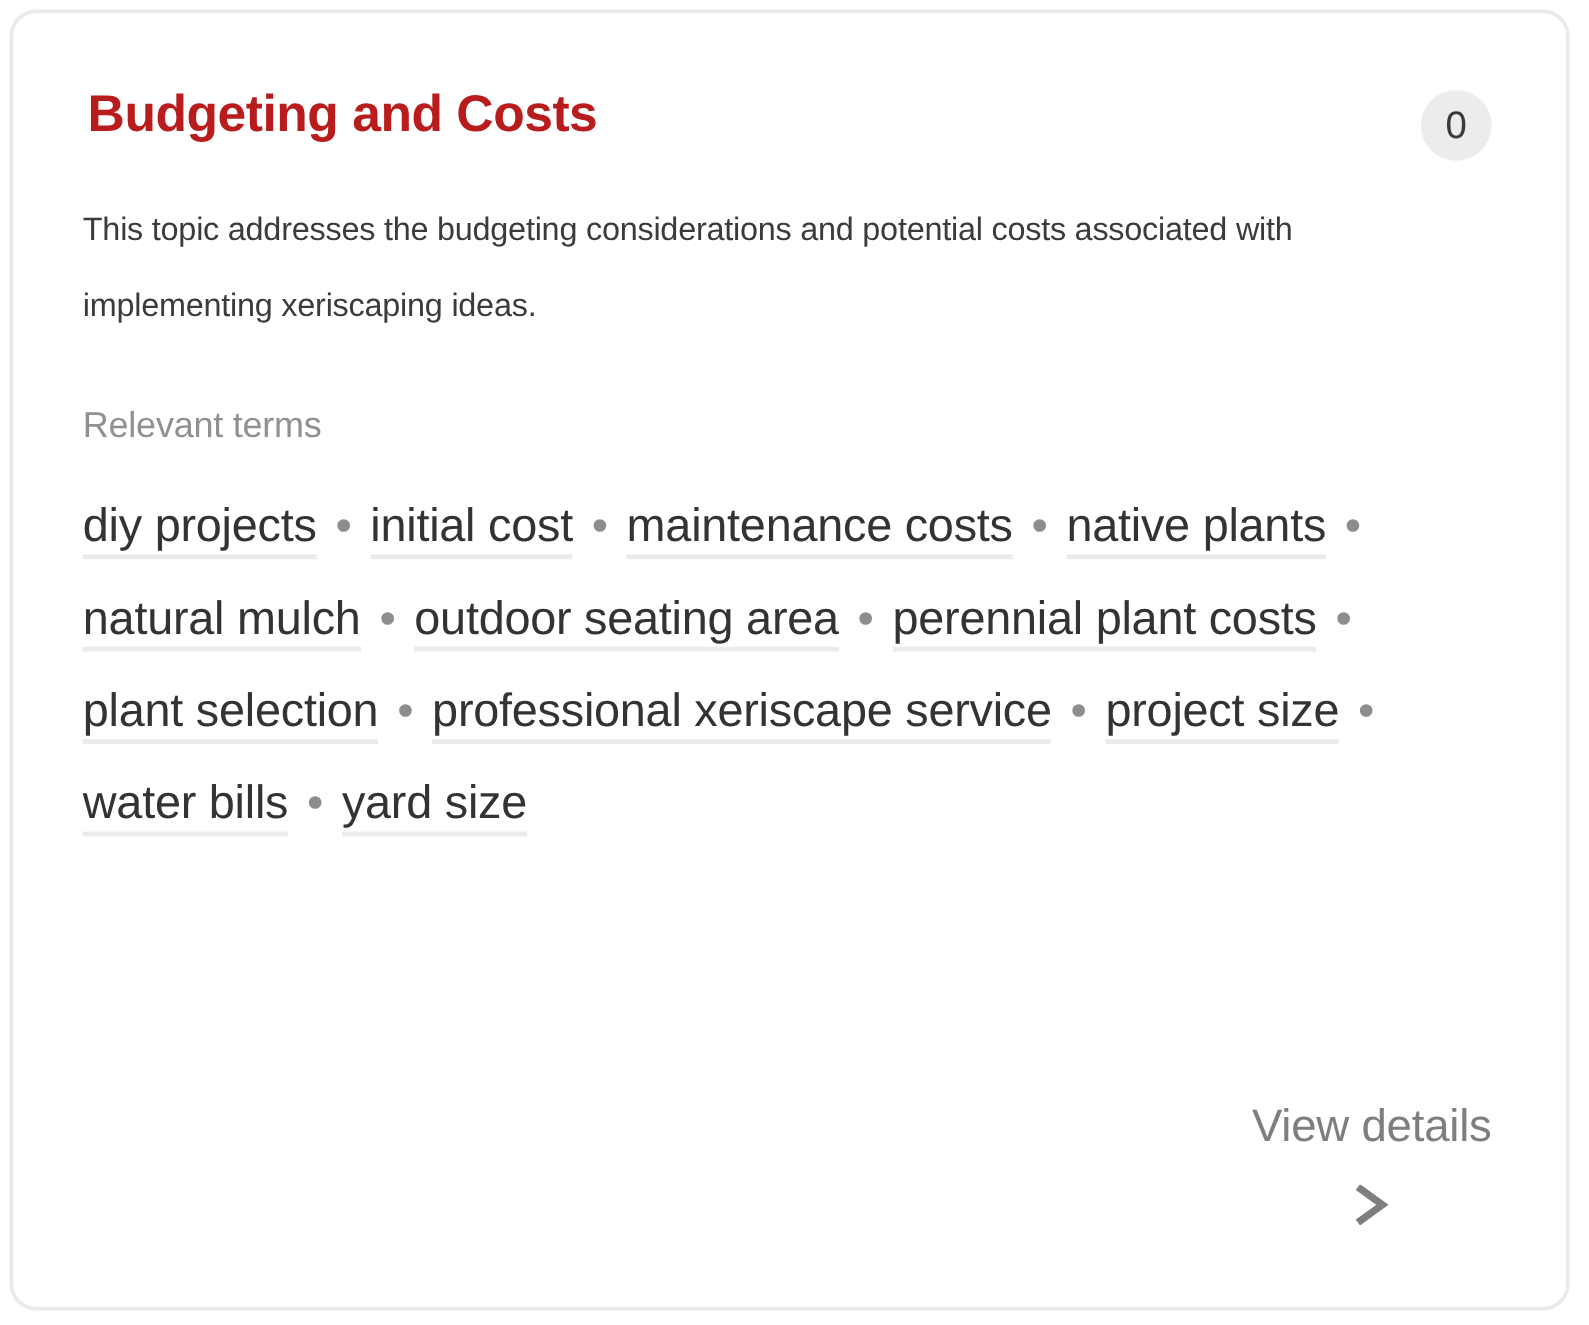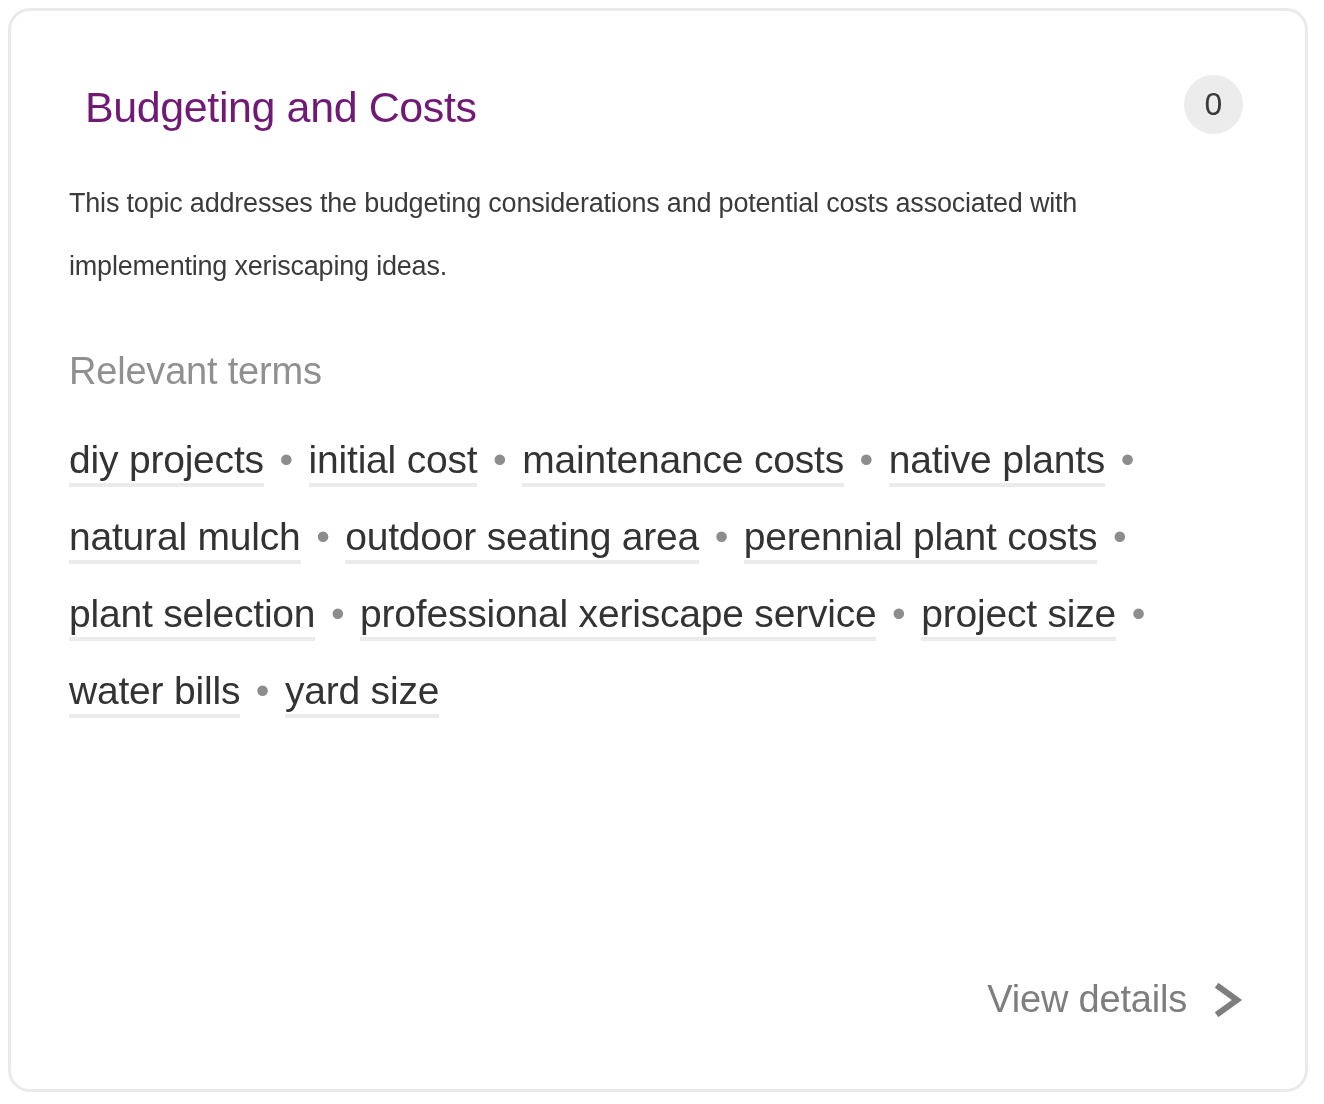--- a/index.html
+++ b/index.html
@@ -37,25 +37,25 @@
 
   
   .header-row {
     display: flex;
     align-items: flex-start;
     justify-content: space-between;
   }
 
   .card-title {
     font-size: 43px;
-    font-weight: normal;
-    color: #701a75;
+    font-weight: bold;
+    color: #b91c1c;
     line-height: 1.05;
     letter-spacing: -0.4px;
-    margin: 16px;
+    margin: 4px;
   }
 
   .count-badge {
     flex: 0 0 auto;
     width: 59px;
     height: 59px;
     border-radius: 50%;
     background: #ececec;
     color: #3a3a3a;
     font-size: 32px;
@@ -71,21 +71,21 @@
     width: 1135px;
     font-size: 27px;
     line-height: 63px;
     color: #3b3b3b;
     letter-spacing: -0.2px;
   }
 
   
   .terms-label {
     margin: 52px 0 0 0;
-    font-size: 38px;
+    font-size: 30px;
     color: #909090;
     letter-spacing: -0.2px;
   }
 
   .terms-list {
     margin: 28px 0 0 0;
     width: 1180px;
     font-size: 39px;
     line-height: 77px;
     color: #333333;
@@ -107,20 +107,21 @@
   }
 
   
   .footer {
     position: absolute;
     right: 62px;
     bottom: 68px;
     display: flex;
     align-items: center;
     gap: 26px;
+    flex-direction: column;
   }
 
   .view-details-label {
     font-size: 38px;
     color: #7e7e7e;
     letter-spacing: -0.2px;
   }
 
   .chevron-icon {
     display: block;

